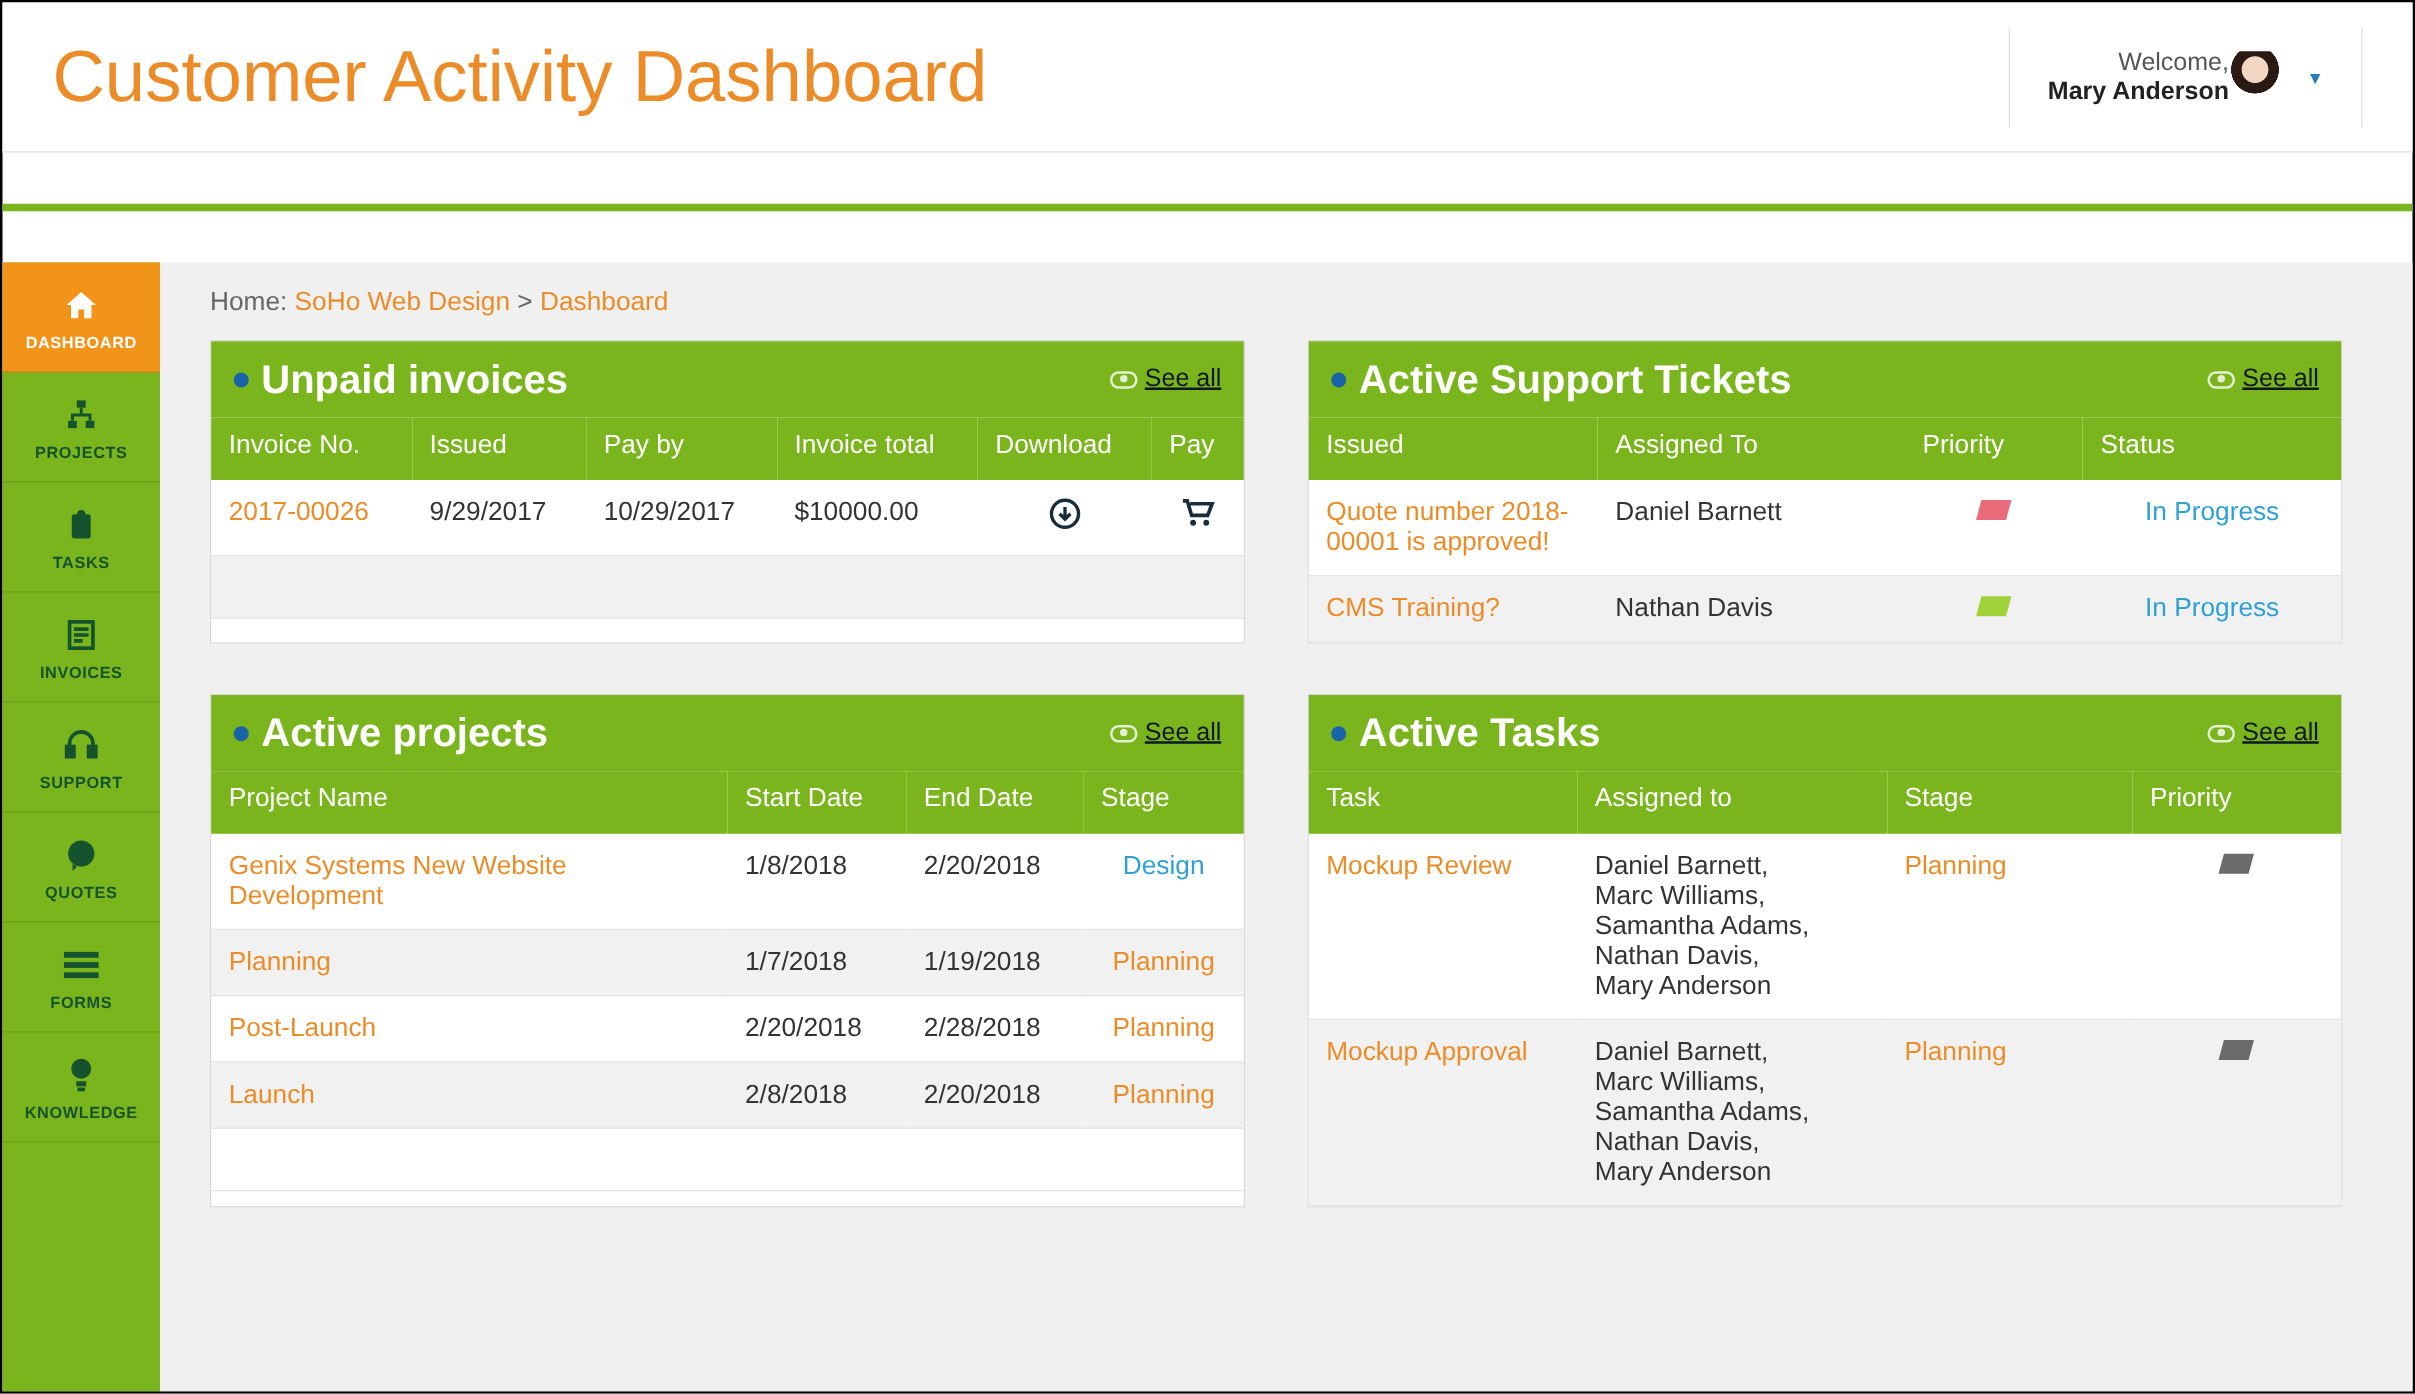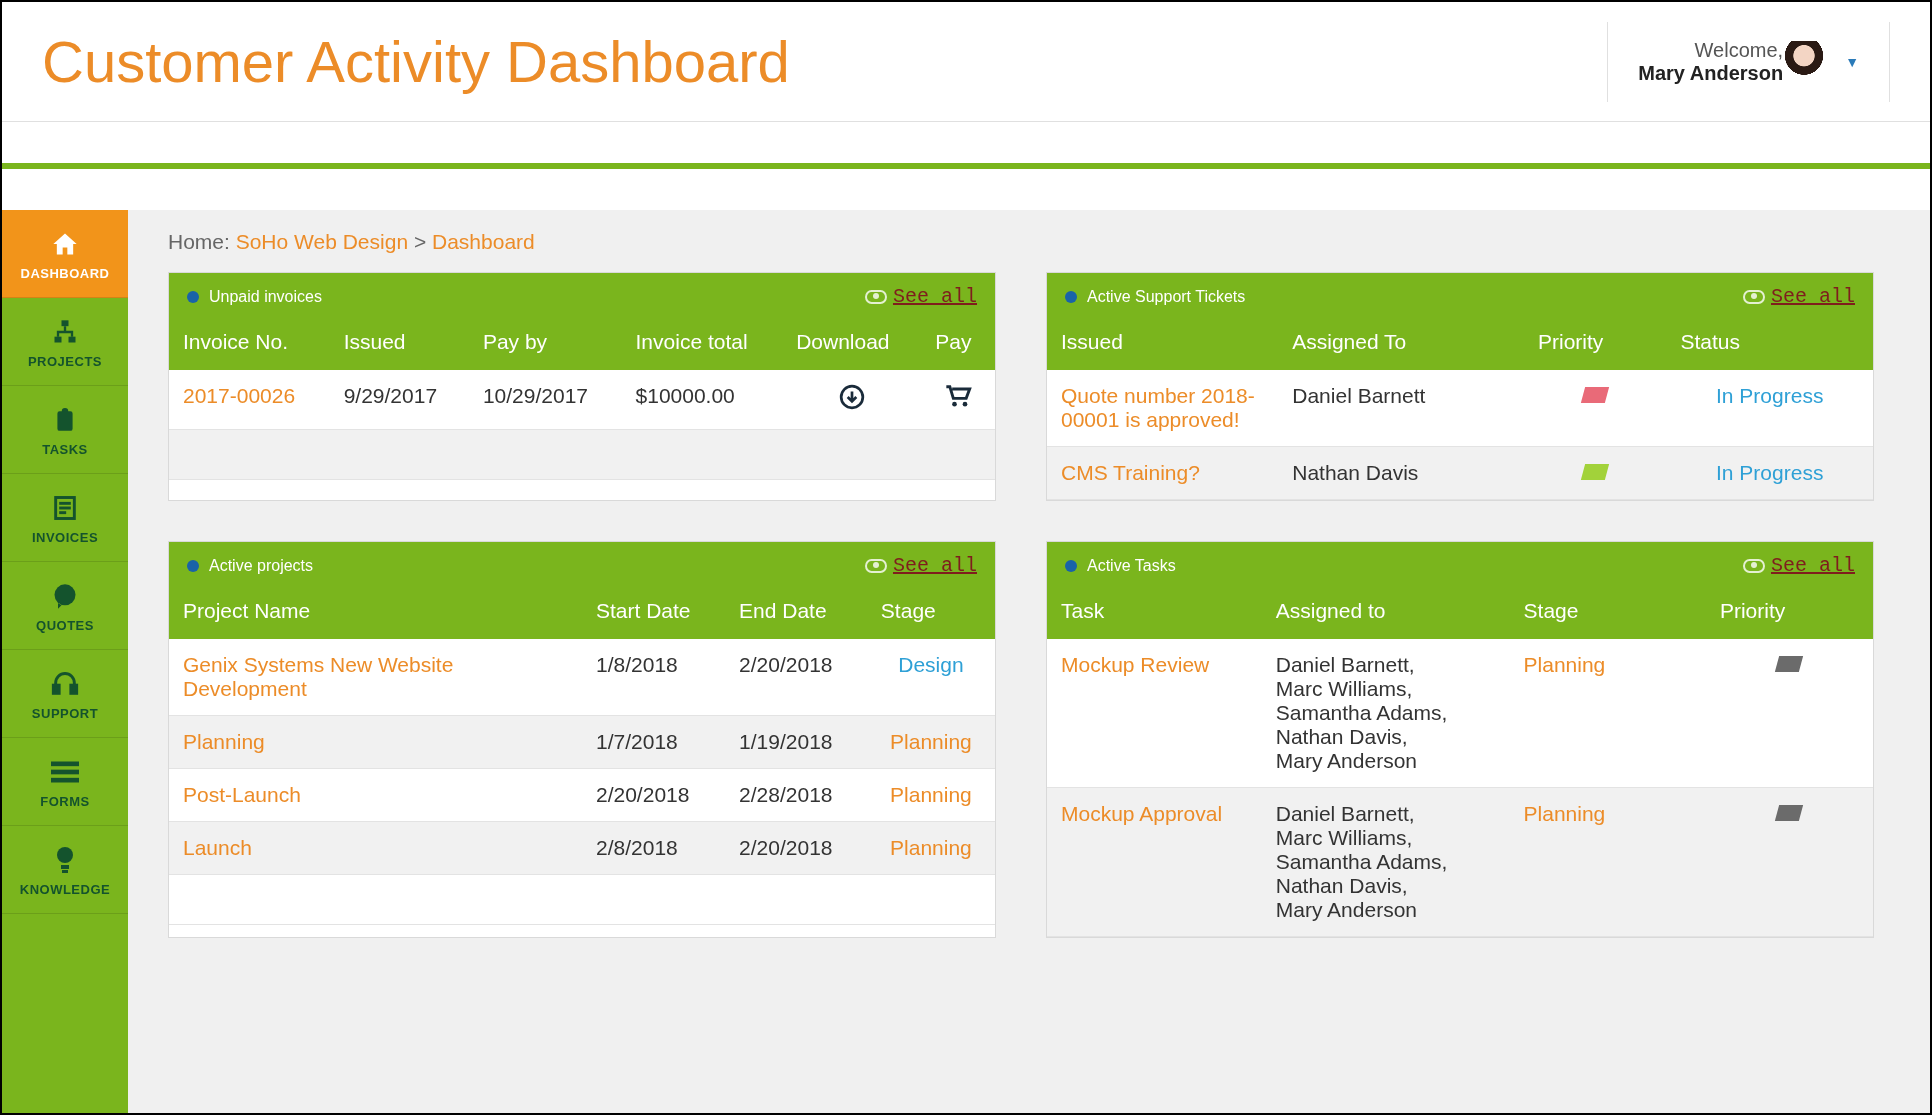--- a/index.html
+++ b/index.html
@@ -27,23 +27,23 @@
 
 .main { flex: 1; padding: 20px 56px 30px 40px; background: #f0f0f0; overflow: auto; }
 .breadcrumb { font-size: 21px; color: #666; margin-bottom: 18px; }
 .breadcrumb a { color: #ec8c28; text-decoration: none; }
 
 .panels { display: grid; grid-template-columns: 1fr 1fr; gap: 40px 50px; }
 
 .panel { background: #fff; border: 1px solid #d9d9d9; }
 .panel-header { background: #7ab51d; color: #fff; padding: 12px 18px; display: flex; align-items: center; }
 .panel-dot { width: 12px; height: 12px; border-radius: 50%; background: #1963a8; margin-right: 10px; flex-shrink: 0; }
-.panel-title { font-size: 16px; font-weight: 400; }
+.panel-title { font-size: 32px; font-weight: 700; }
 .panel-spacer { flex: 1; }
-.see-all { color: #7f1d1d; font-size: 20px; text-decoration: underline; cursor: pointer; display: flex; align-items: center; gap: 6px; font-family: Liberation Mono, monospace; }
+.see-all { color: #0f172a; font-size: 20px; text-decoration: underline; cursor: pointer; display: flex; align-items: center; gap: 6px; }
 .eye-icon { width: 22px; height: 14px; border: 2px solid rgba(255,255,255,0.8); border-radius: 60% / 100%; position: relative; display: inline-block; }
 .eye-icon::after { content: ""; position: absolute; top: 1px; left: 6px; width: 6px; height: 6px; border-radius: 50%; background: rgba(255,255,255,0.8); }
 .panel table { width: 100%; border-collapse: collapse; }
 .panel th { background: #7ab51d; color: #fff; font-weight: 400; font-size: 21px; text-align: left; padding: 10px 14px 16px 14px; }
 .panel td { padding: 14px 14px; font-size: 21px; border-bottom: 1px solid #e3e3e3; vertical-align: top; }
 .panel tbody tr:nth-child(even) td { background: #f1f1f1; }
 .link-orange { color: #ec8c28; cursor: pointer; }
 .link-blue { color: #2ea0d6; cursor: pointer; }
 .center { text-align: center; }
 .dl-icon, .cart-icon { display: inline-block; cursor: pointer; color: #1a2b3a; }
@@ -108,36 +108,36 @@
               <rect x="4" y="3" width="16" height="18"></rect>
               <line x1="7" y1="8" x2="17" y2="8"></line>
               <line x1="7" y1="12" x2="17" y2="12"></line>
               <line x1="7" y1="16" x2="13" y2="16"></line>
             </svg>
           </span>
         <span class="label">INVOICES</span>
       </div>
       <div class="sidebar-item">
         <span class="icon">
-            <svg width="28" height="28" viewBox="0 0 24 24" fill="currentColor">
-              <circle cx="12" cy="11" r="9"></circle>
-              <path d="M9 20l-3 3v-5"></path>
-            </svg>
-          </span>
-        <span class="label">QUOTES</span>
-      </div>
-      <div class="sidebar-item">
-        <span class="icon">
             <svg width="30" height="28" viewBox="0 0 24 24" fill="none" stroke="currentColor" stroke-width="2.5">
               <path d="M4 13v-2a8 8 0 0116 0v2"></path>
               <rect x="2" y="13" width="5" height="7" fill="currentColor"></rect>
               <rect x="17" y="13" width="5" height="7" fill="currentColor"></rect>
             </svg>
           </span>
         <span class="label">SUPPORT</span>
+      </div>
+      <div class="sidebar-item">
+        <span class="icon">
+            <svg width="28" height="28" viewBox="0 0 24 24" fill="currentColor">
+              <circle cx="12" cy="11" r="9"></circle>
+              <path d="M9 20l-3 3v-5"></path>
+            </svg>
+          </span>
+        <span class="label">QUOTES</span>
       </div>
       <div class="sidebar-item">
         <span class="icon">
             <svg width="28" height="22" viewBox="0 0 24 18" fill="currentColor">
               <rect x="0" y="0" width="24" height="4"></rect>
               <rect x="0" y="7" width="24" height="4"></rect>
               <rect x="0" y="14" width="24" height="4"></rect>
             </svg>
           </span>
         <span class="label">FORMS</span>

